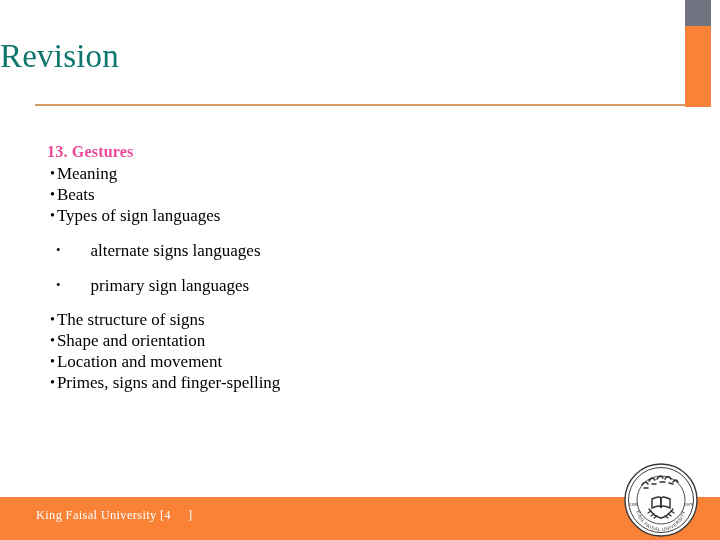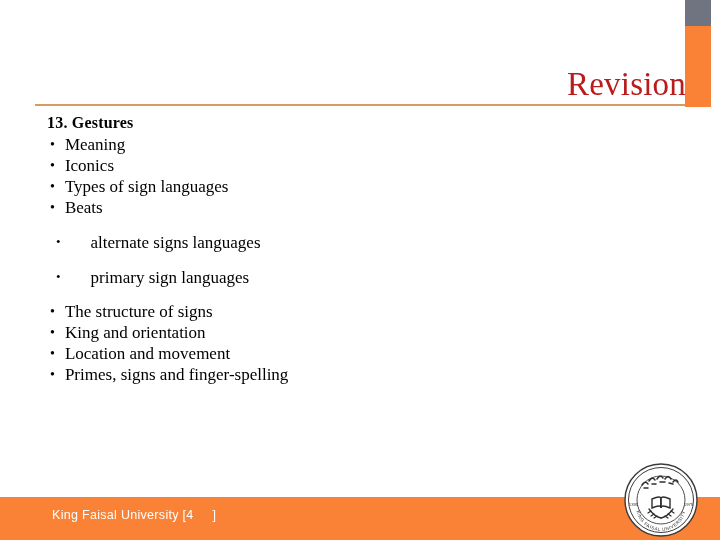--- a/index.html
+++ b/index.html
@@ -36,28 +36,27 @@
     height: 81px;
     background: #f98237;
   }
 
   
   .title {
     position: absolute;
     left: 0;
     top: 36px;
     width: 686px;
-    text-align: right;
+    text-align: left;
     font-family: "Liberation Serif", serif;
     font-size: 33px;
     line-height: 40px;
-    color: #b91c1c;
+    color: #0f766e;
     letter-spacing: 0.2px;
     white-space: nowrap;
-    margin-top: 28px;
   }
 
   
   .title-rule {
     position: absolute;
     left: 35px;
     top: 104px;
     width: 650px;
     height: 2px;
     background: #d79a62;
@@ -71,35 +70,36 @@
     width: 600px;
   }
   .line {
     font-family: "Liberation Serif", serif;
     color: #000000;
     font-size: 17px;
     line-height: 21px;
     white-space: nowrap;
   }
   .line.heading {
-    color: #000000;
+    color: #ec4899;
     font-weight: bold;
     font-size: 16px;
     line-height: 22px;
     letter-spacing: 0.2px;
+    margin-top: 29px;
   }
   .line.bulleted {
     padding-left: 3px;
   }
   .line.bulleted .bullet {
     font-size: 14px;
     vertical-align: 1px;
   }
   .line.bulleted .btext {
-    margin-left: 10px;
+    margin-left: 2px;
   }
   .line.sub {
     padding-left: 9px;
     margin-top: 13px;
     margin-bottom: 13px;
     font-size: 17px;
   }
   .line.sub .bullet {
     font-size: 13px;
     vertical-align: 2px;
@@ -124,61 +124,59 @@
     left: 0;
     top: 497px;
     width: 720px;
     height: 43px;
     background: #f98237;
   }
   .footer-text {
     position: absolute;
     left: 36px;
     top: 507px;
-    font-family: Liberation Sans, sans-serif;
+    font-family: Liberation Serif, serif;
     font-size: 12.5px;
     line-height: 16px;
     color: #ffffff;
     letter-spacing: 0.3px;
     white-space: pre;
-    margin-left: 16px;
   }
 </style>
 </head>
 <body>
 
 <div id="slide">
 
   <div class="corner-gray"></div>
   <div class="corner-orange"></div>
 
   <div class="title">Revision</div>
   <div class="title-rule"></div>
 
   <div class="content">
 
     <div class="line heading">13. Gestures</div>
 
     <div class="line bulleted"><span class="bullet">•</span><span class="btext">Meaning</span></div>
 
 
-    <div class="line bulleted"><span class="bullet">•</span><span class="btext">Iconics</span></div>
-
+
+
+    <div class="line bulleted"><span class="bullet">•</span><span class="btext">Beats</span></div>
 
     <div class="line bulleted"><span class="bullet">•</span><span class="btext">Types of sign languages</span></div>
 
-    <div class="line bulleted"><span class="bullet">•</span><span class="btext">Beats</span></div>
-
     <div class="line sub"><span class="bullet">•</span><span class="btext">alternate signs languages</span></div>
 
     <div class="line sub"><span class="bullet">•</span><span class="btext">primary sign languages</span></div>
 
     <div class="line bulleted"><span class="bullet">•</span><span class="btext">The structure of signs</span></div>
 
-    <div class="line bulleted"><span class="bullet">•</span><span class="btext">King and orientation</span></div>
+    <div class="line bulleted"><span class="bullet">•</span><span class="btext">Shape and orientation</span></div>
 
     <div class="line bulleted"><span class="bullet">•</span><span class="btext">Location and movement</span></div>
 
     <div class="line bulleted"><span class="bullet">•</span><span class="btext">Primes, signs and finger-spelling</span></div>
 
   </div>
 
   <div class="footer-bar"></div>
 
   <div class="seal">

